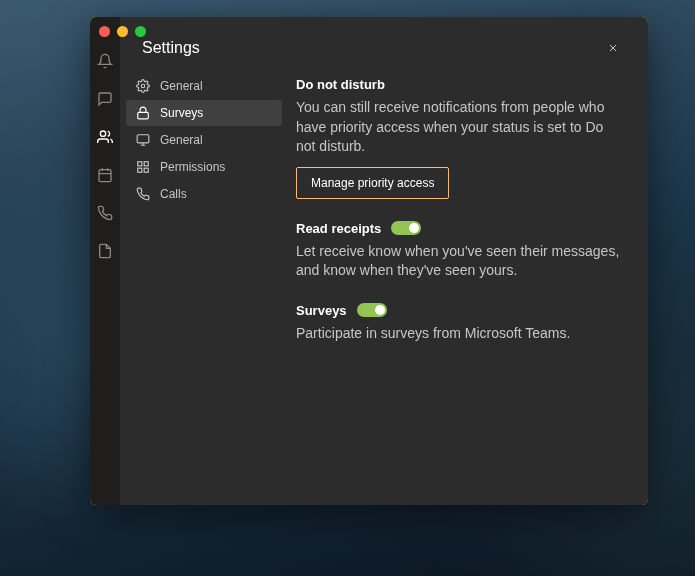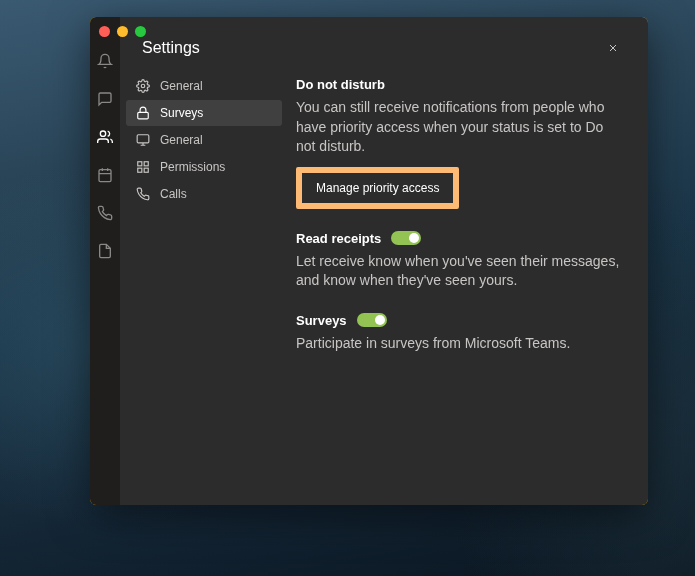--- a/index.html
+++ b/index.html
@@ -139,21 +139,21 @@
     }
     .section-desc {
       font-size: 14px;
       color: #c8c6c4;
       line-height: 1.4;
       margin-bottom: 10px;
     }
     .outline-btn {
       display: inline-block;
       padding: 8px 14px;
-      border: 6px solid #fdba74;
+      border: 1px solid #fdba74;
       border-radius: 2px;
       background: transparent;
       color: #fff;
       font-size: 12px;
       cursor: pointer;
       font-family: inherit;
     }
     .toggle {
       position: relative;
       width: 30px;

